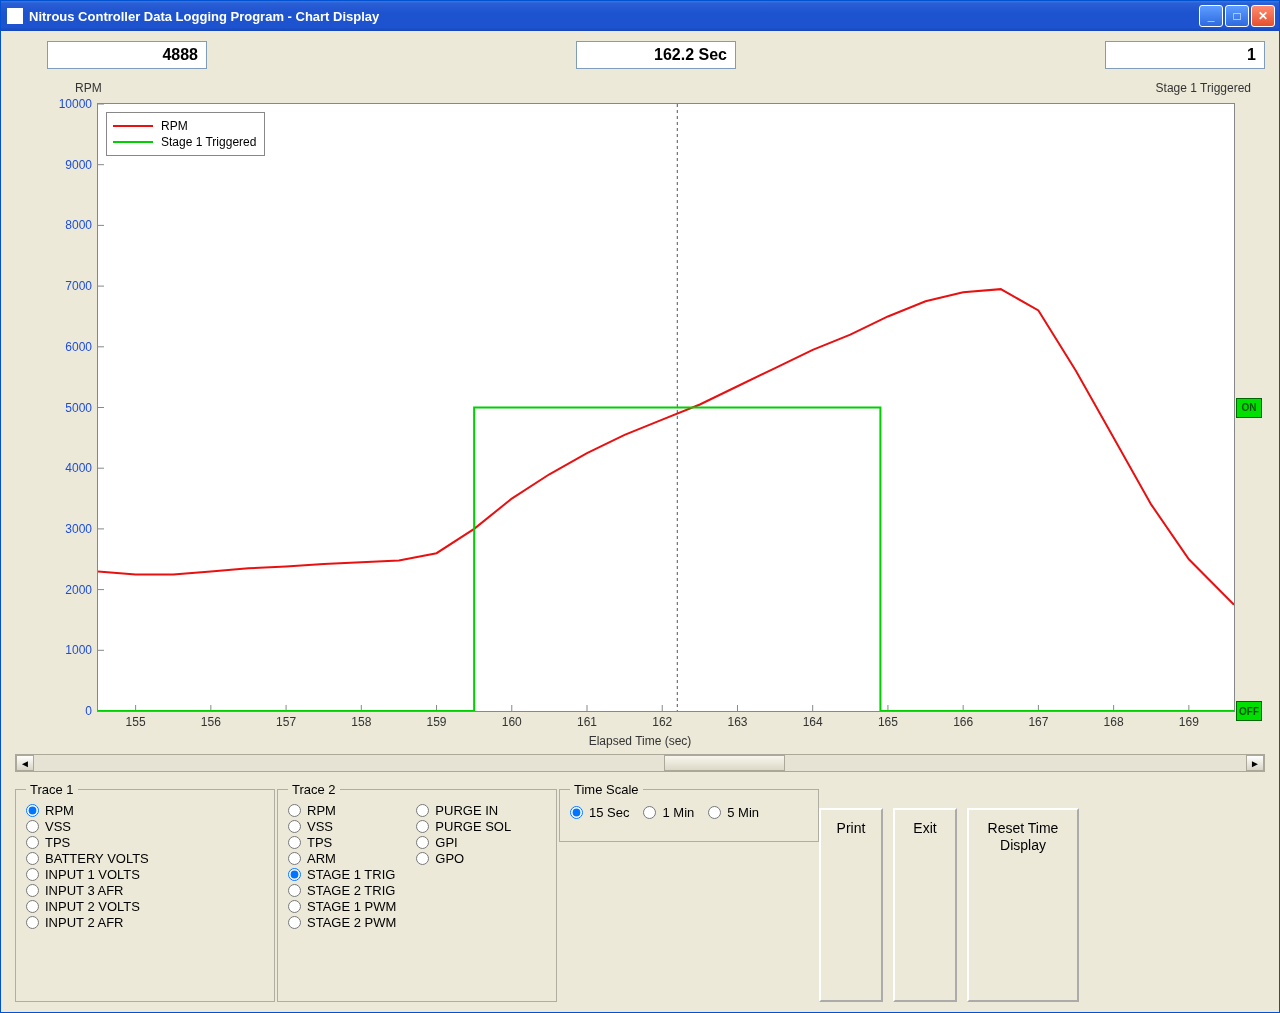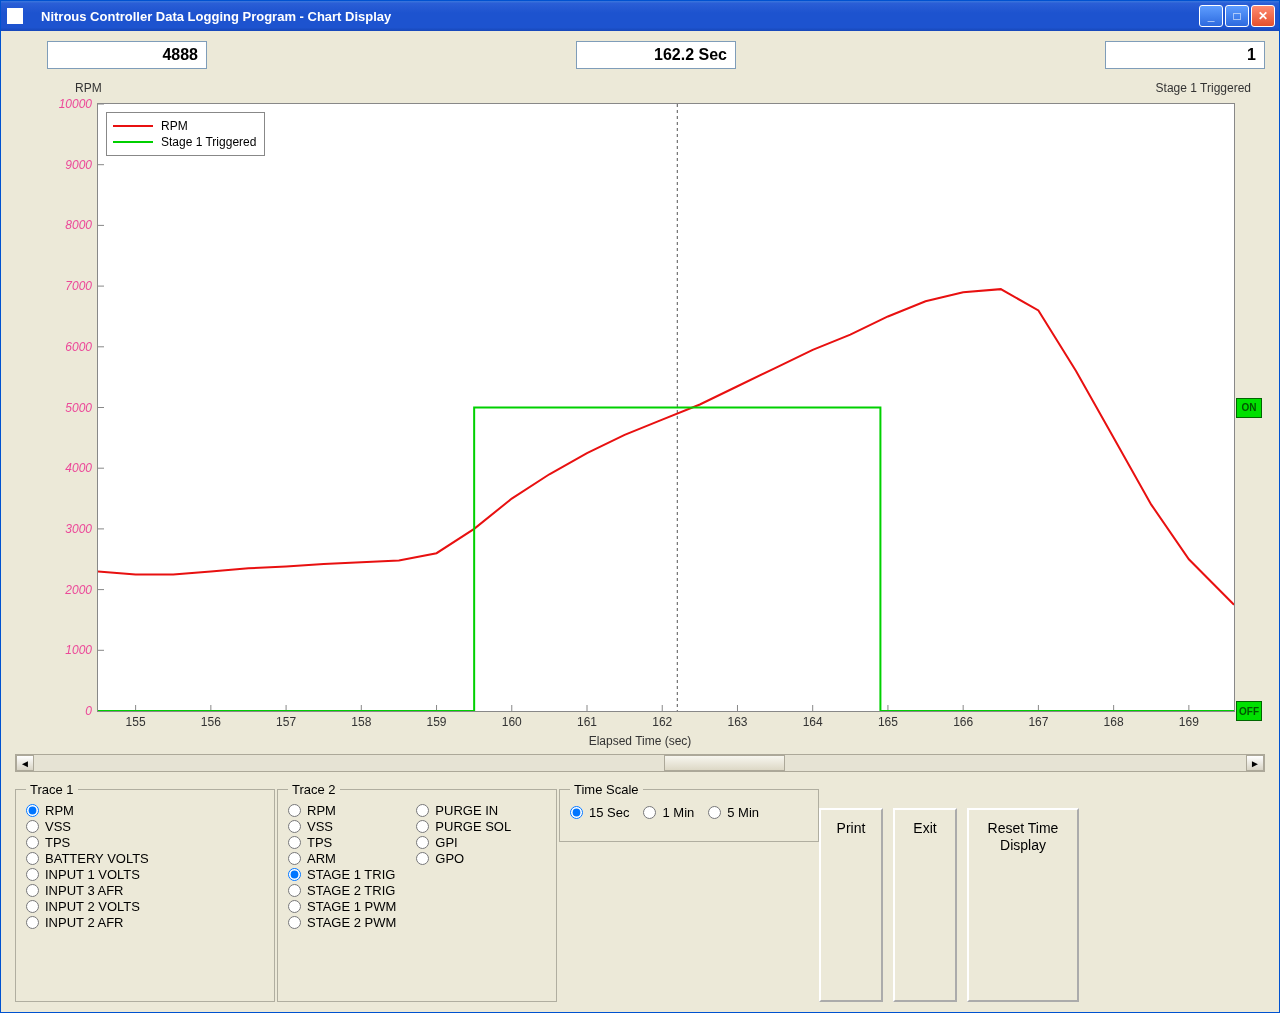--- a/index.html
+++ b/index.html
@@ -20,21 +20,20 @@
   }
   .titlebar {
     height: 30px;
     background: linear-gradient(to bottom, #3b77dd 0%, #2a5ed6 8%, #1d53cf 40%, #1d53cf 88%, #1747b8 100%);
     color: #fff;
     display: flex;
     align-items: center;
     padding: 0 4px 0 6px;
     font-weight: bold;
     font-size: 13px;
-    gap: 12px;
   }
   .titlebar .icon {
     width: 16px; height: 16px; margin-right: 6px;
     background: #fff;
     display: inline-block;
   }
   .titlebar .title { flex: 1; }
   .win-buttons { display: flex; gap: 2px; }
   .win-btn {
     width: 24px; height: 22px;
@@ -99,23 +98,22 @@
     background: #fff;
     border: 1px solid #888;
   }
   .y-tick {
     position: absolute;
     right: 100%;
     width: 70px;
     text-align: right;
     transform: translateY(-50%);
     font-size: 12px;
-    color: #ec4899;
+    color: #1d4ed8;
     padding-right: 6px;
-    font-style: italic;
   }
   .x-tick {
     position: absolute;
     top: 100%;
     text-align: center;
     transform: translateX(-50%);
     font-size: 12px;
     color: #333;
     padding-top: 4px;
   }

